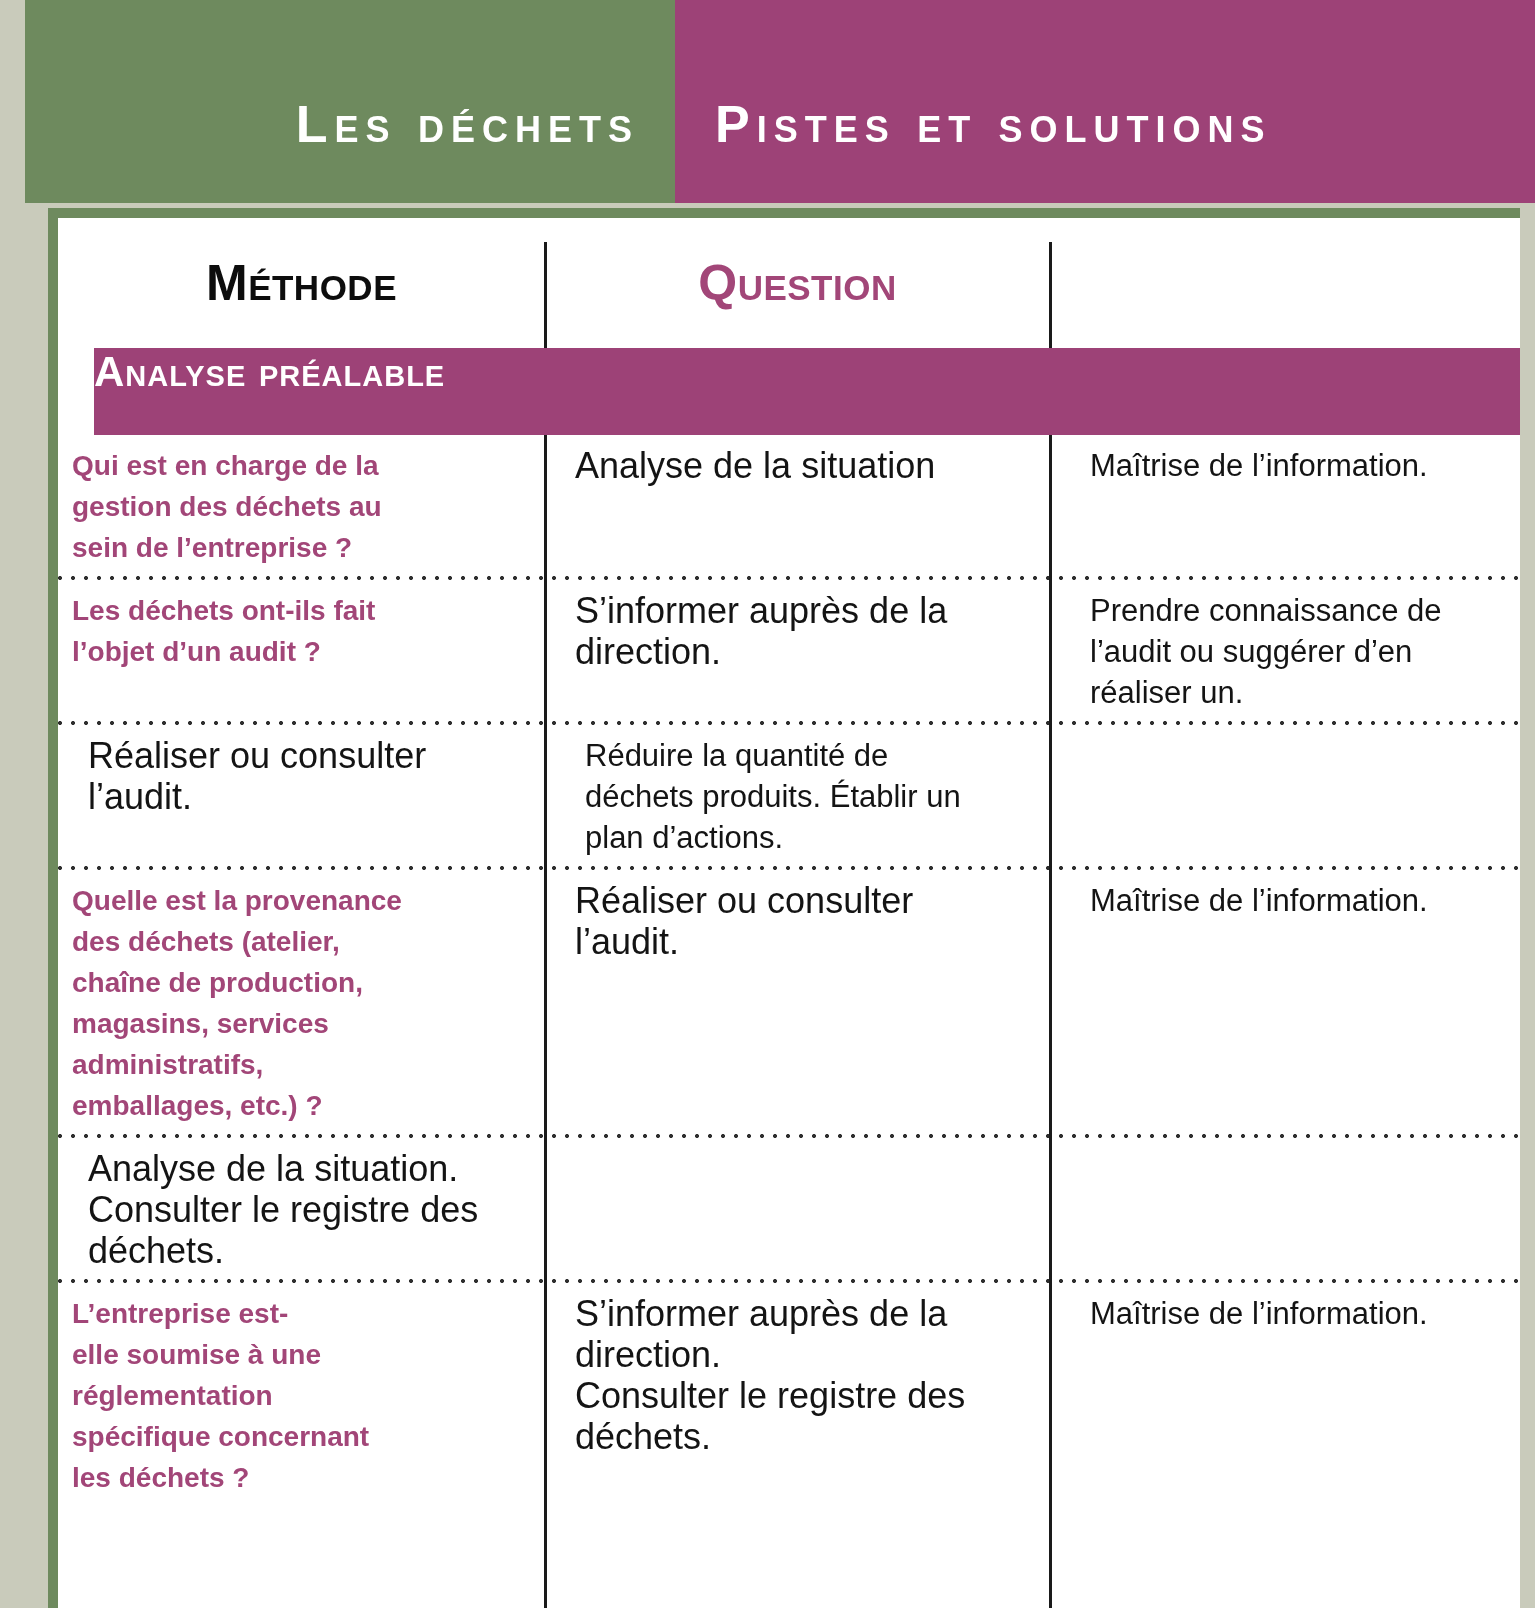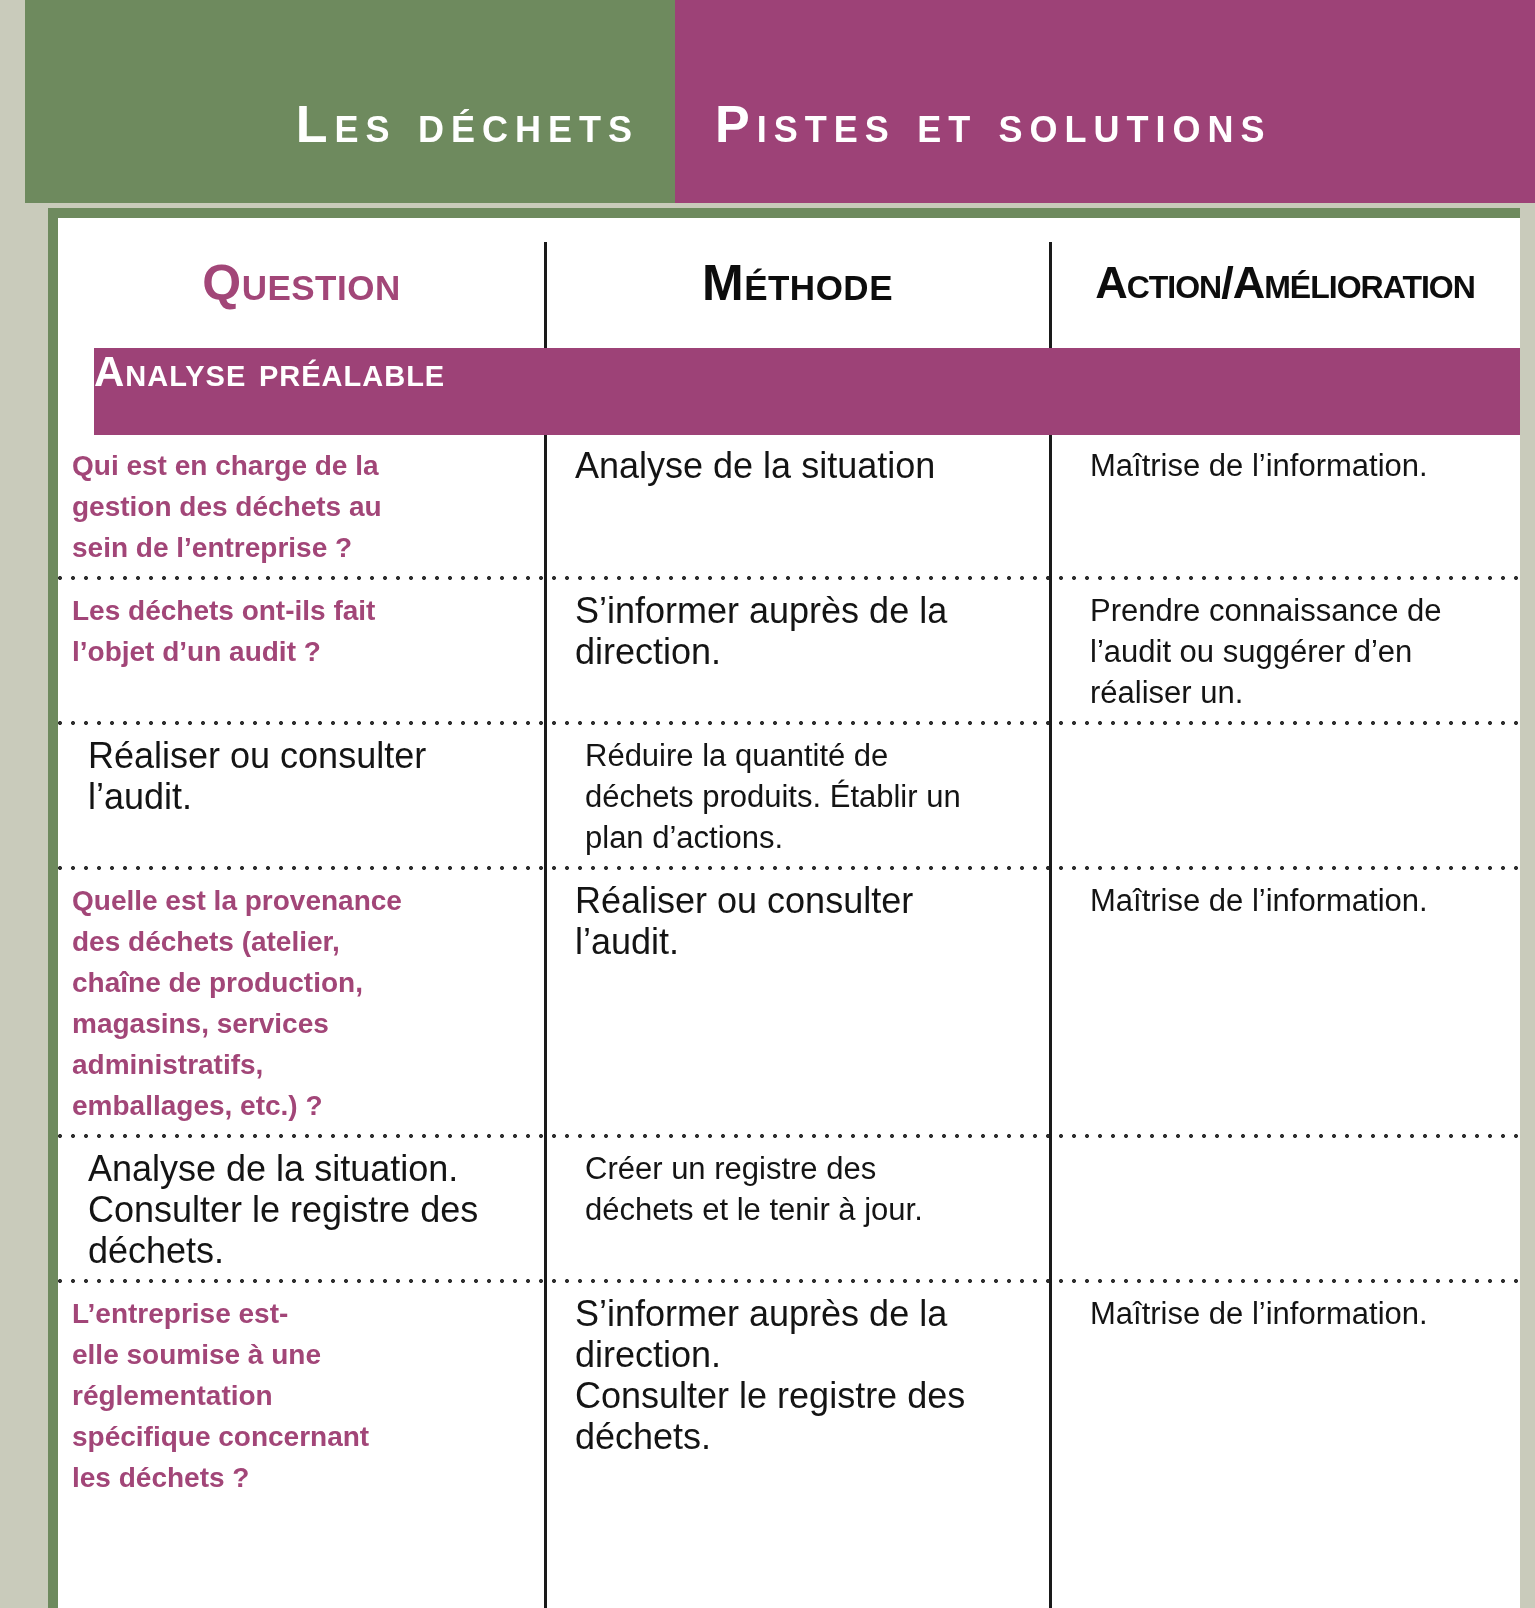--- a/index.html
+++ b/index.html
@@ -97,23 +97,22 @@
     <span class="banner-title">Les déchets</span>
   </div>
   <div class="banner-right">
     <span class="banner-title">Pistes et solutions</span>
   </div>
 </header>
 
 <main class="table-frame">
 
   <div class="thead">
+    <div class="th th-methode">Méthode</div>
     <div class="th th-question">Question</div>
-    <div class="th th-methode">Méthode</div>
-    <div class="th th-action">Action/Amélioration</div>
     <div class="vline vline-1"></div>
     <div class="vline vline-2"></div>
   </div>
 
   <div class="section-band">
     <span>Analyse préalable</span>
   </div>
 
   <div class="tbody">
     <div class="vline vline-1"></div>
@@ -158,22 +157,20 @@
       <div class="cell cell-methode">Réaliser ou consulter
 l’audit.</div>
       <div class="cell cell-action">Maîtrise de l’information.</div>
     </div>
     <div class="sep"></div>
 
     <div class="row">
       <div class="cell cell-methode">Analyse de la situation.
 Consulter le registre des
 déchets.</div>
-      <div class="cell cell-action">Créer un registre des
-déchets et le tenir à jour.</div>
     </div>
     <div class="sep"></div>
 
     <div class="row">
       <div class="cell cell-question">L’entreprise est-
 elle soumise à une
 réglementation
 spécifique concernant
 les déchets ?</div>
       <div class="cell cell-methode">S’informer auprès de la

